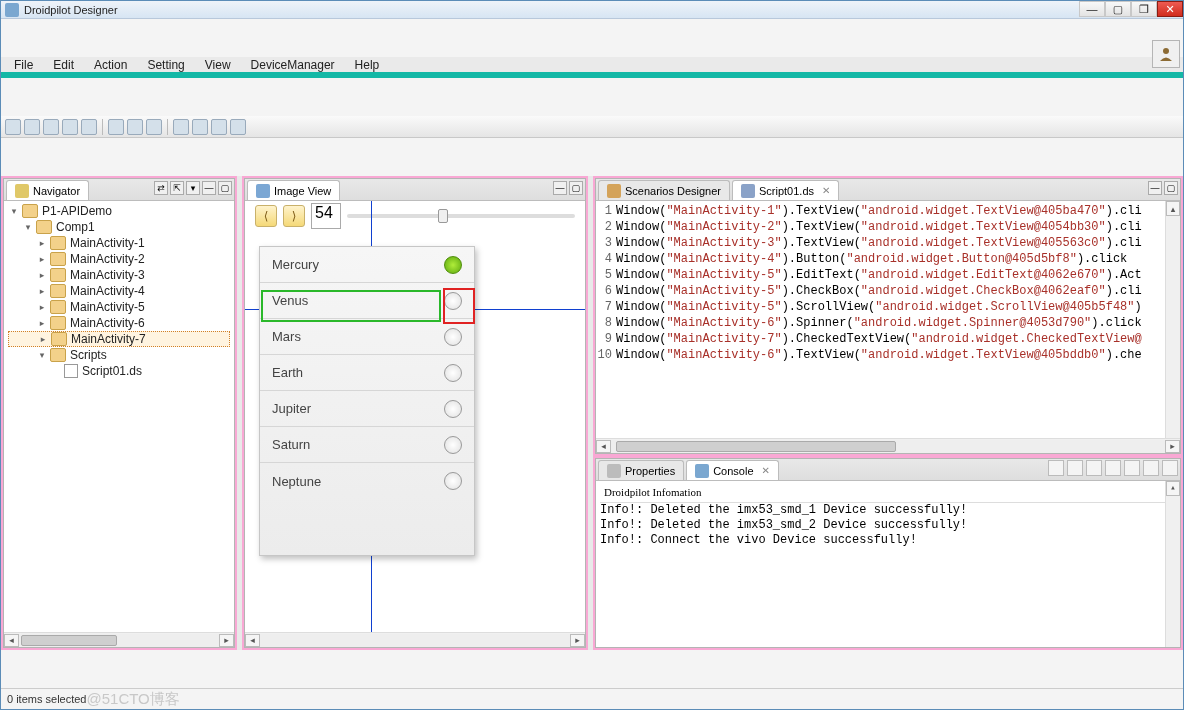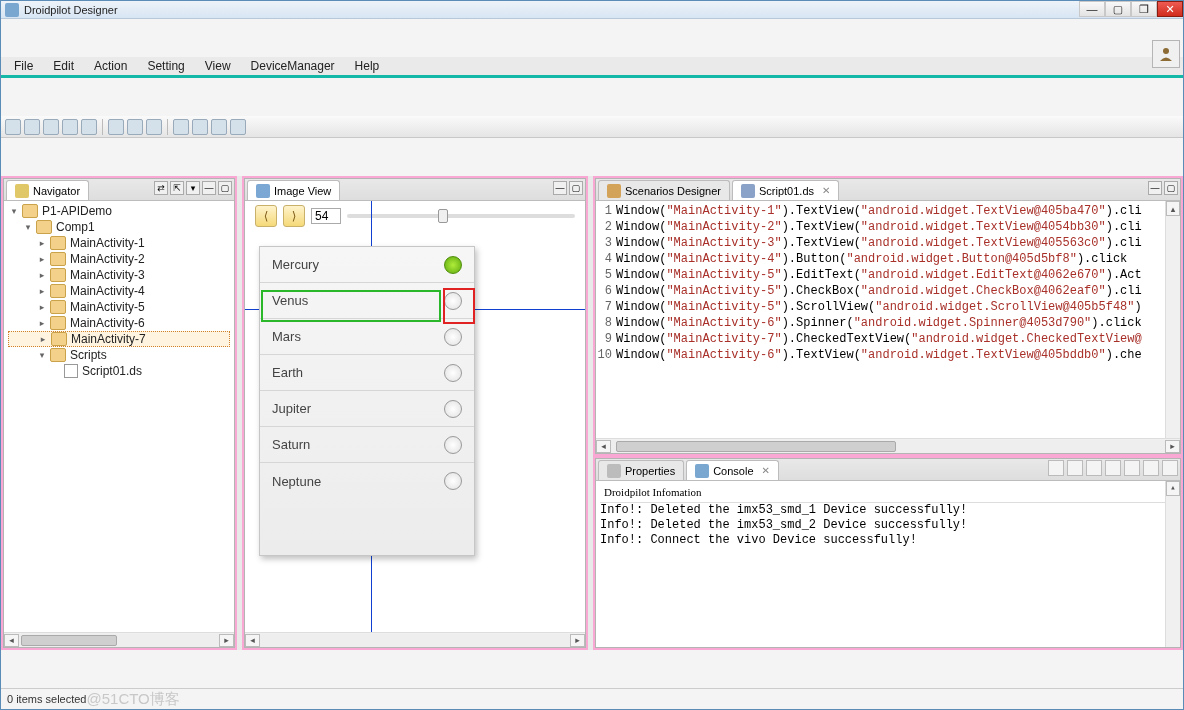--- a/index.html
+++ b/index.html
@@ -3,21 +3,21 @@
 <meta charset="utf-8">
 <style>
 * { box-sizing: border-box; margin: 0; padding: 0; }
 html, body { width: 1184px; height: 710px; font-family: "Segoe UI", Tahoma, Arial, sans-serif; font-size: 12px; overflow: hidden; background: #f0f0f0; }
 .window { width: 100%; height: 100%; display: flex; flex-direction: column; background: #f4f4f4; border: 1px solid #5b8cb7; gap: 38px; }
 .titlebar { height: 18px; background: linear-gradient(#eef3f9,#d7e5f3); display: flex; align-items: center; padding: 0 4px; font-size: 11px; color: #222; border-bottom: 1px solid #b8c8db; }
 .titlebar .ticon { width: 14px; height: 14px; background: #7aa7d0; border-radius: 2px; margin-right: 5px; }
 .winbtns { position: absolute; right: 1px; top: 1px; display: flex; }
 .winbtns div { width: 26px; height: 16px; border: 1px solid #c8c8c8; background: linear-gradient(#f8f8f8,#e3e3e3); display: flex; align-items: center; justify-content: center; }
 .winbtns .close { background: linear-gradient(#ee5b52,#d02c1e); color: #fff; border-color: #8b1c12; }
-.menubar { height: 21px; background: #eaeaea; display: flex; align-items: center; padding: 0 5px; gap: 4px; border-bottom: 3px solid #14b8a6; }
+.menubar { height: 21px; background: #eaeaea; display: flex; align-items: center; padding: 0 5px; gap: 4px; border-bottom: 6px solid #14b8a6; }
 .menubar span { padding: 2px 8px; color: #222; cursor: default; }
 .toolbar { height: 22px; background: linear-gradient(#fafafa,#e5e5e5); display: flex; align-items: center; padding: 0 4px; gap: 3px; border-bottom: 1px solid #c8c8c8; }
 .tb-ic { width: 16px; height: 16px; background: #d4e0ea; border: 1px solid #9ab; border-radius: 2px; }
 .tb-sep { width: 1px; height: 16px; background: #bbb; margin: 0 2px; }
 .perspective { position: absolute; right: 4px; top: 40px; width: 28px; height: 28px; border: 1px solid #b5b5b5; background: #f0f0f0; display: flex; align-items: center; justify-content: center; }
 .main { flex: 1; display: flex; background: #f9a8d4; overflow: hidden; justify-content: flex-end; }
 .panel { background: #fff; border: 1px solid #b4b4b4; display: flex; flex-direction: column; margin: 2px; }
 .panel-tabs { height: 22px; display: flex; align-items: flex-end; background: linear-gradient(#e8e8e8,#dedede); border-bottom: 1px solid #bcbcbc; position: relative; }
 .tab { height: 20px; padding: 0 8px; border: 1px solid #bcbcbc; border-bottom: none; background: #fff; display: flex; align-items: center; gap: 4px; font-size: 11px; border-top-left-radius: 3px; border-top-right-radius: 3px; margin-left: 2px;}
 .tab.inactive { background: #e8e8e8; }
@@ -41,21 +41,21 @@
 .tree .sel { border: 1px dotted #d08028; background: #fff4e0; }
 
 .center { flex: 0 0 342px; }
 .right { flex: 1; display: flex; flex-direction: column; }
 .editor-area { flex: 1; }
 .lower-area { flex: 0 0 190px; }
 
 .image-view-body { background: #fff; position: relative; height: 100%; }
 .iv-toolbar { height: 30px; display: flex; align-items: center; gap: 6px; padding: 0 10px; }
 .iv-btn { width: 22px; height: 22px; border: 1px solid #c9b16a; background: linear-gradient(#fff3cc,#f5d978); border-radius: 3px; display:flex; align-items:center; justify-content:center; color:#7d5b17;}
-.iv-num { width: 30px; height: 16px; border: 1px solid #aaa; background:#fff; padding:0 3px; font-size: 12px;}
+.iv-num { width: 30px; height: 26px; border: 1px solid #aaa; background:#fff; padding:0 3px; font-size: 16px;}
 .iv-slider { flex: 1; height: 4px; background: #ddd; border-radius: 2px; position: relative; }
 .iv-slider .thumb { position: absolute; left: 40%; top: -5px; width: 10px; height: 14px; background: #f0f0f0; border: 1px solid #999; border-radius: 2px; }
 .device-frame { position: absolute; left: 14px; top: 45px; width: 216px; height: 310px; background: linear-gradient(#f6f6f6,#ececec); border: 1px solid #c6c6c6; box-shadow: 2px 3px 6px rgba(0,0,0,0.25); border-radius: 0; }
 .planet-row { height: 36px; border-bottom: 1px solid #d6d6d6; display: flex; align-items: center; padding: 0 12px; justify-content: space-between; font-size: 13px; color: #444; }
 .planet-row:last-child { border-bottom: none;}
 .radio { width: 18px; height: 18px; border-radius: 50%; border: 1px solid #999; background: radial-gradient(#fff,#e0e0e0); }
 .radio.on { background: radial-gradient(#b0ed3a,#5da80f); border-color: #4f8e0b;}
 .crosshair-h { position: absolute; left: 0; right: 0; top: 108px; height: 1px; background: #1040d0; }
 .crosshair-v { position: absolute; top: 0; bottom: 0; left: 126px; width: 1px; background: #1040d0; }
 .hl-green { position: absolute; border: 2px solid #2ab82a; }

